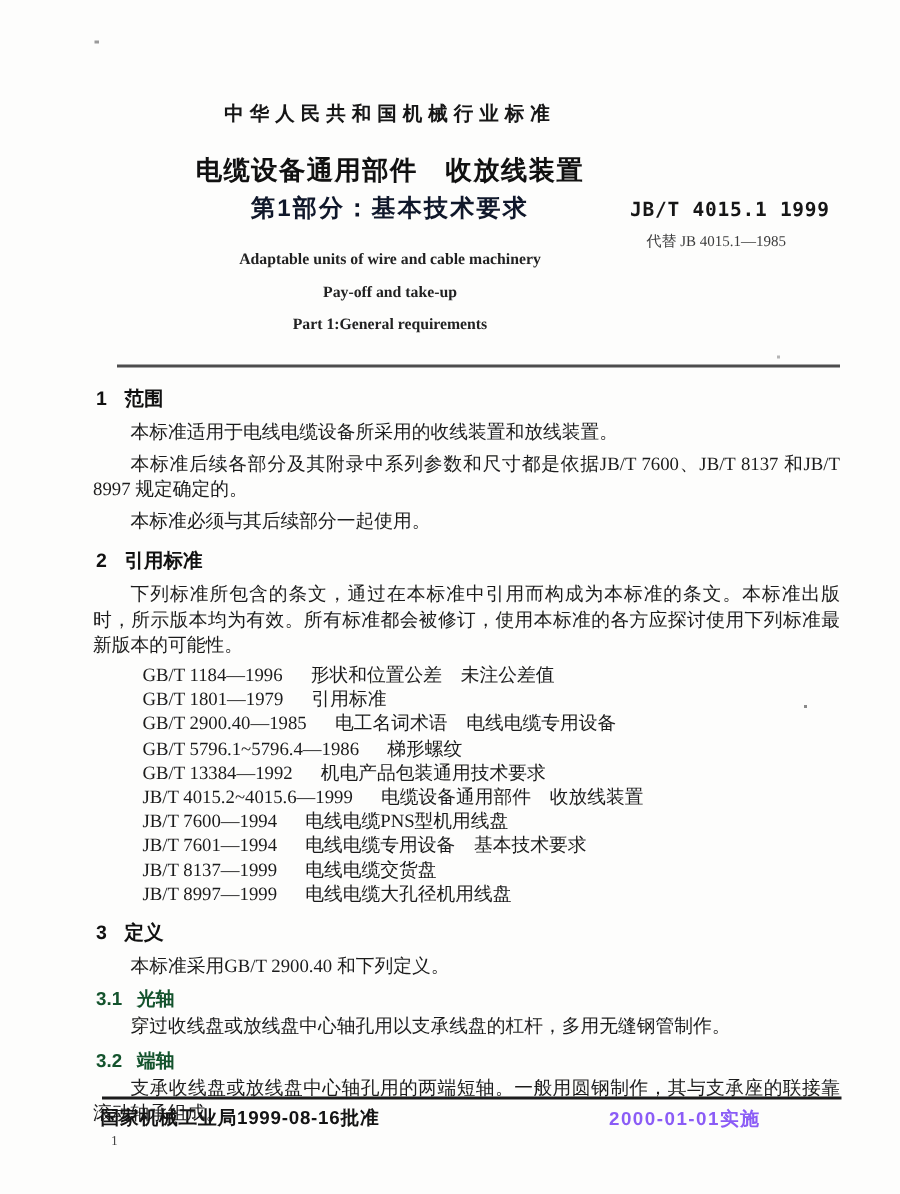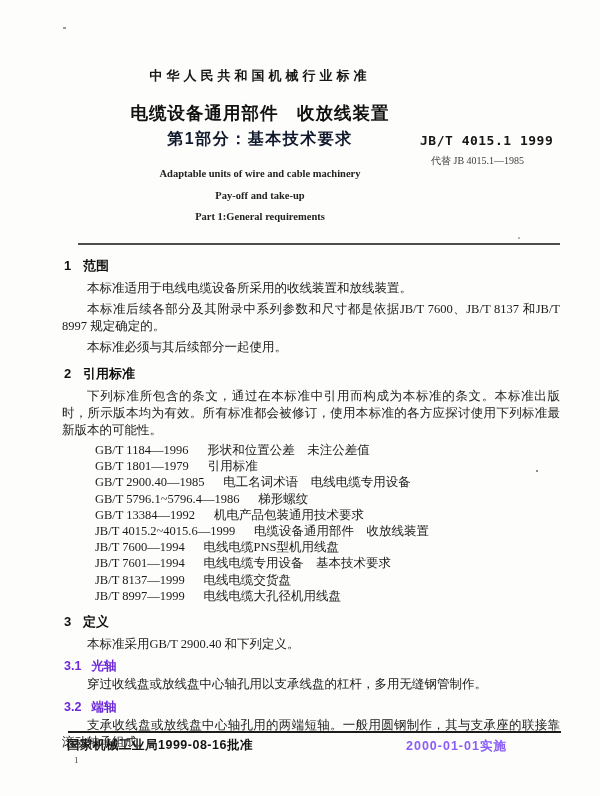--- a/index.html
+++ b/index.html
@@ -59,21 +59,21 @@
   }
   .sec-h:first-child { margin-top:0; }
   .sec-num { margin-right:0.9em; }
   .body-p { margin:4px 0 0 0; text-indent:2em; text-align:justify; }
   .std-list { list-style:none; margin:3px 0 0 0; padding:0 0 0 33px; }
   .std-list li { line-height:16.2px; white-space:nowrap; }
   .std-name { margin-left:1.5em; }
   .def-h {
     margin:5px 0 1px 2px;
     font-family:"Liberation Sans", sans-serif;
-    font-weight:bold; font-size:12.5px; color:#6d28d9;
+    font-weight:bold; font-size:12.5px; color:#14532d;
   }
   .def-num { margin-right:0.8em; }
   .def-p { margin:0; text-indent:2em; text-align:justify; line-height:17.5px; }
   
   .divider-bottom {
     position:absolute; left:68px; top:731px; width:493px; height:2px;
     background:#1c1c1c;
   }
   .footer-left {
     position:absolute; left:67px; top:737px;

